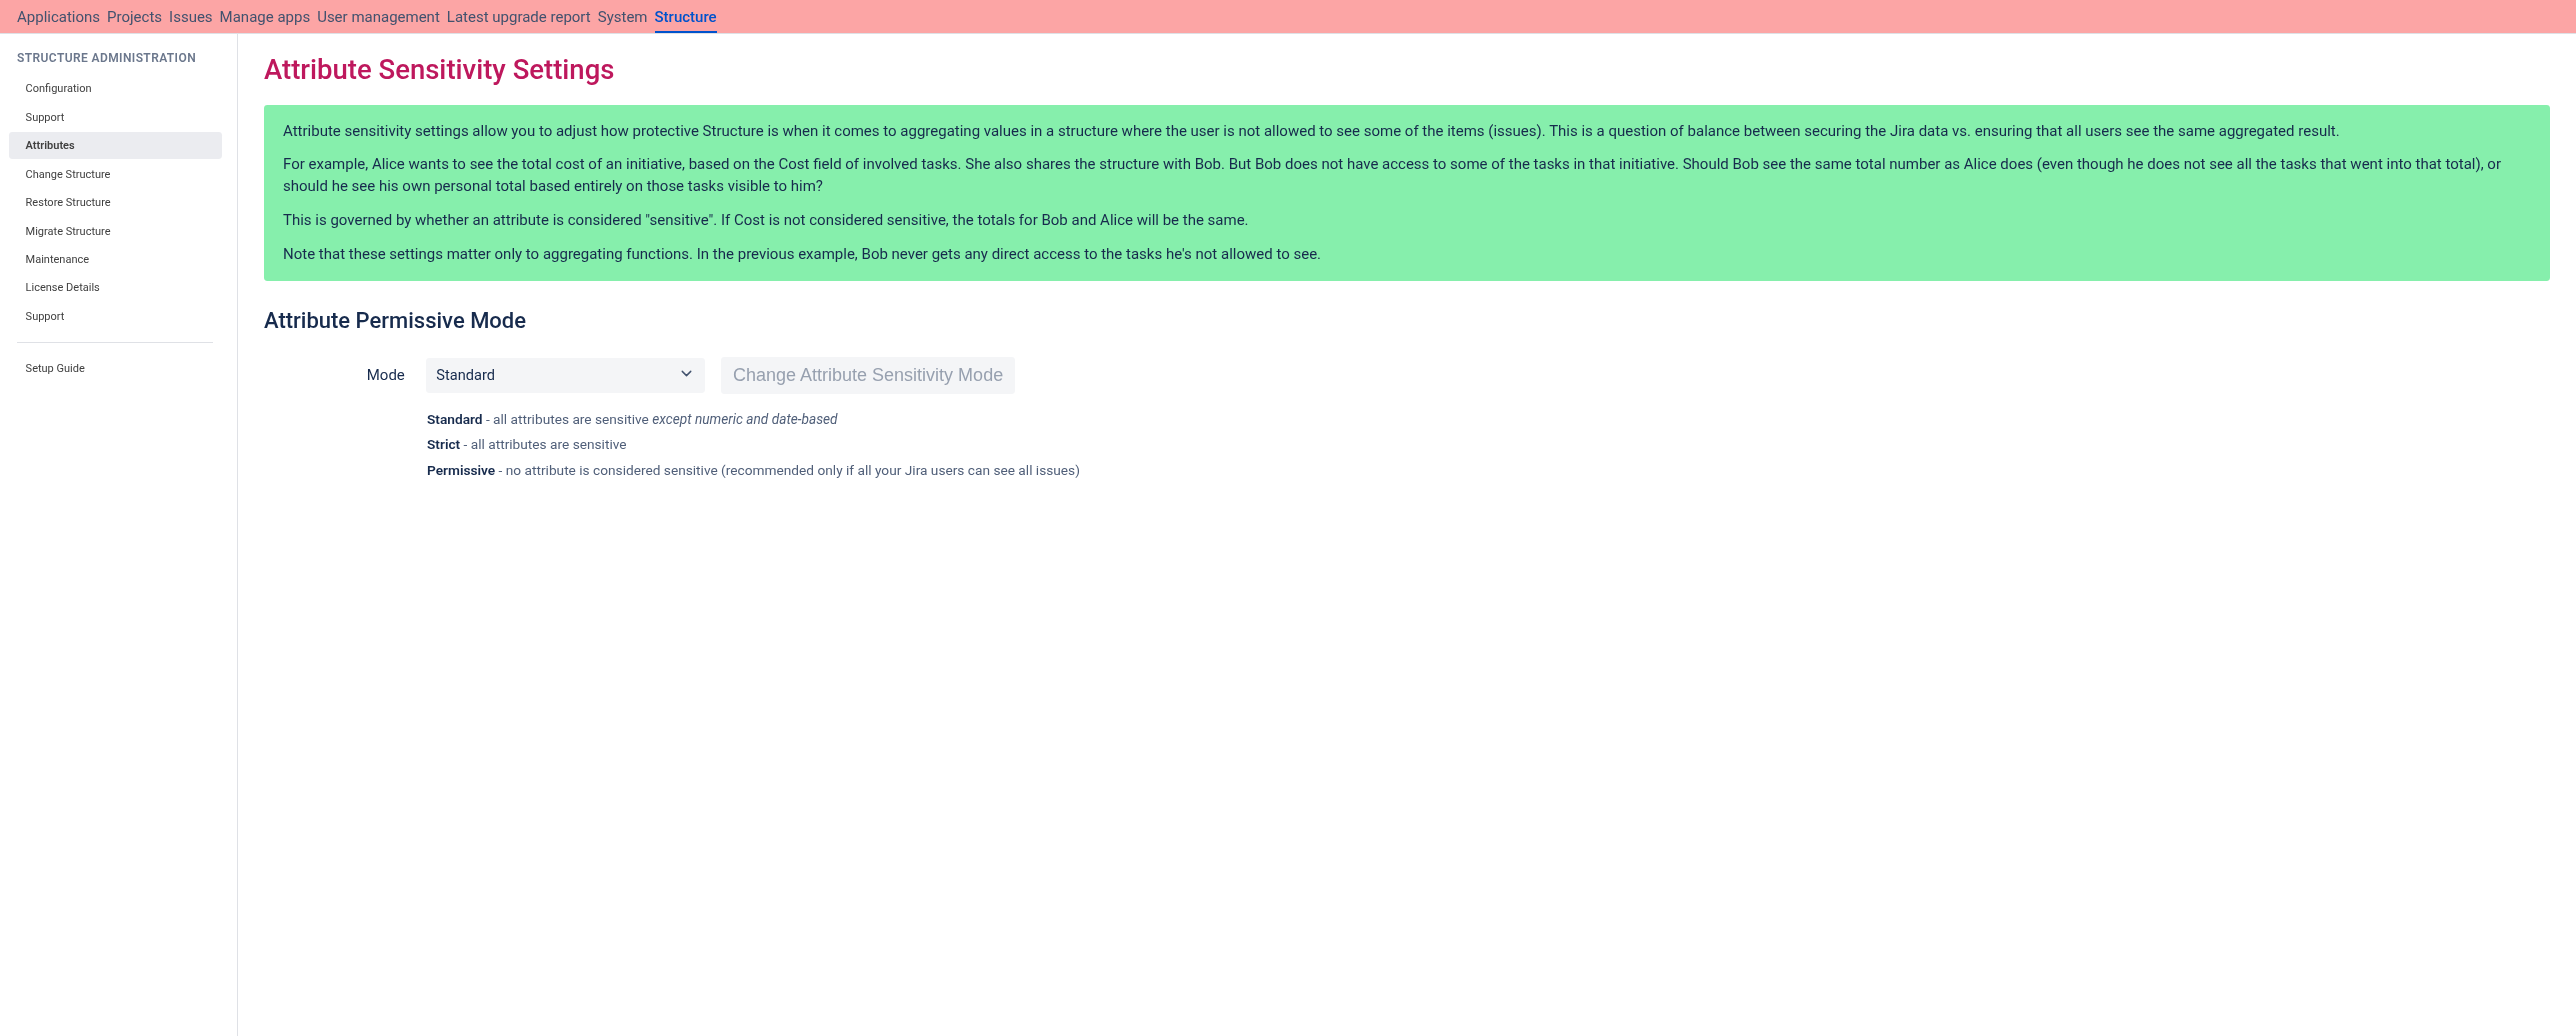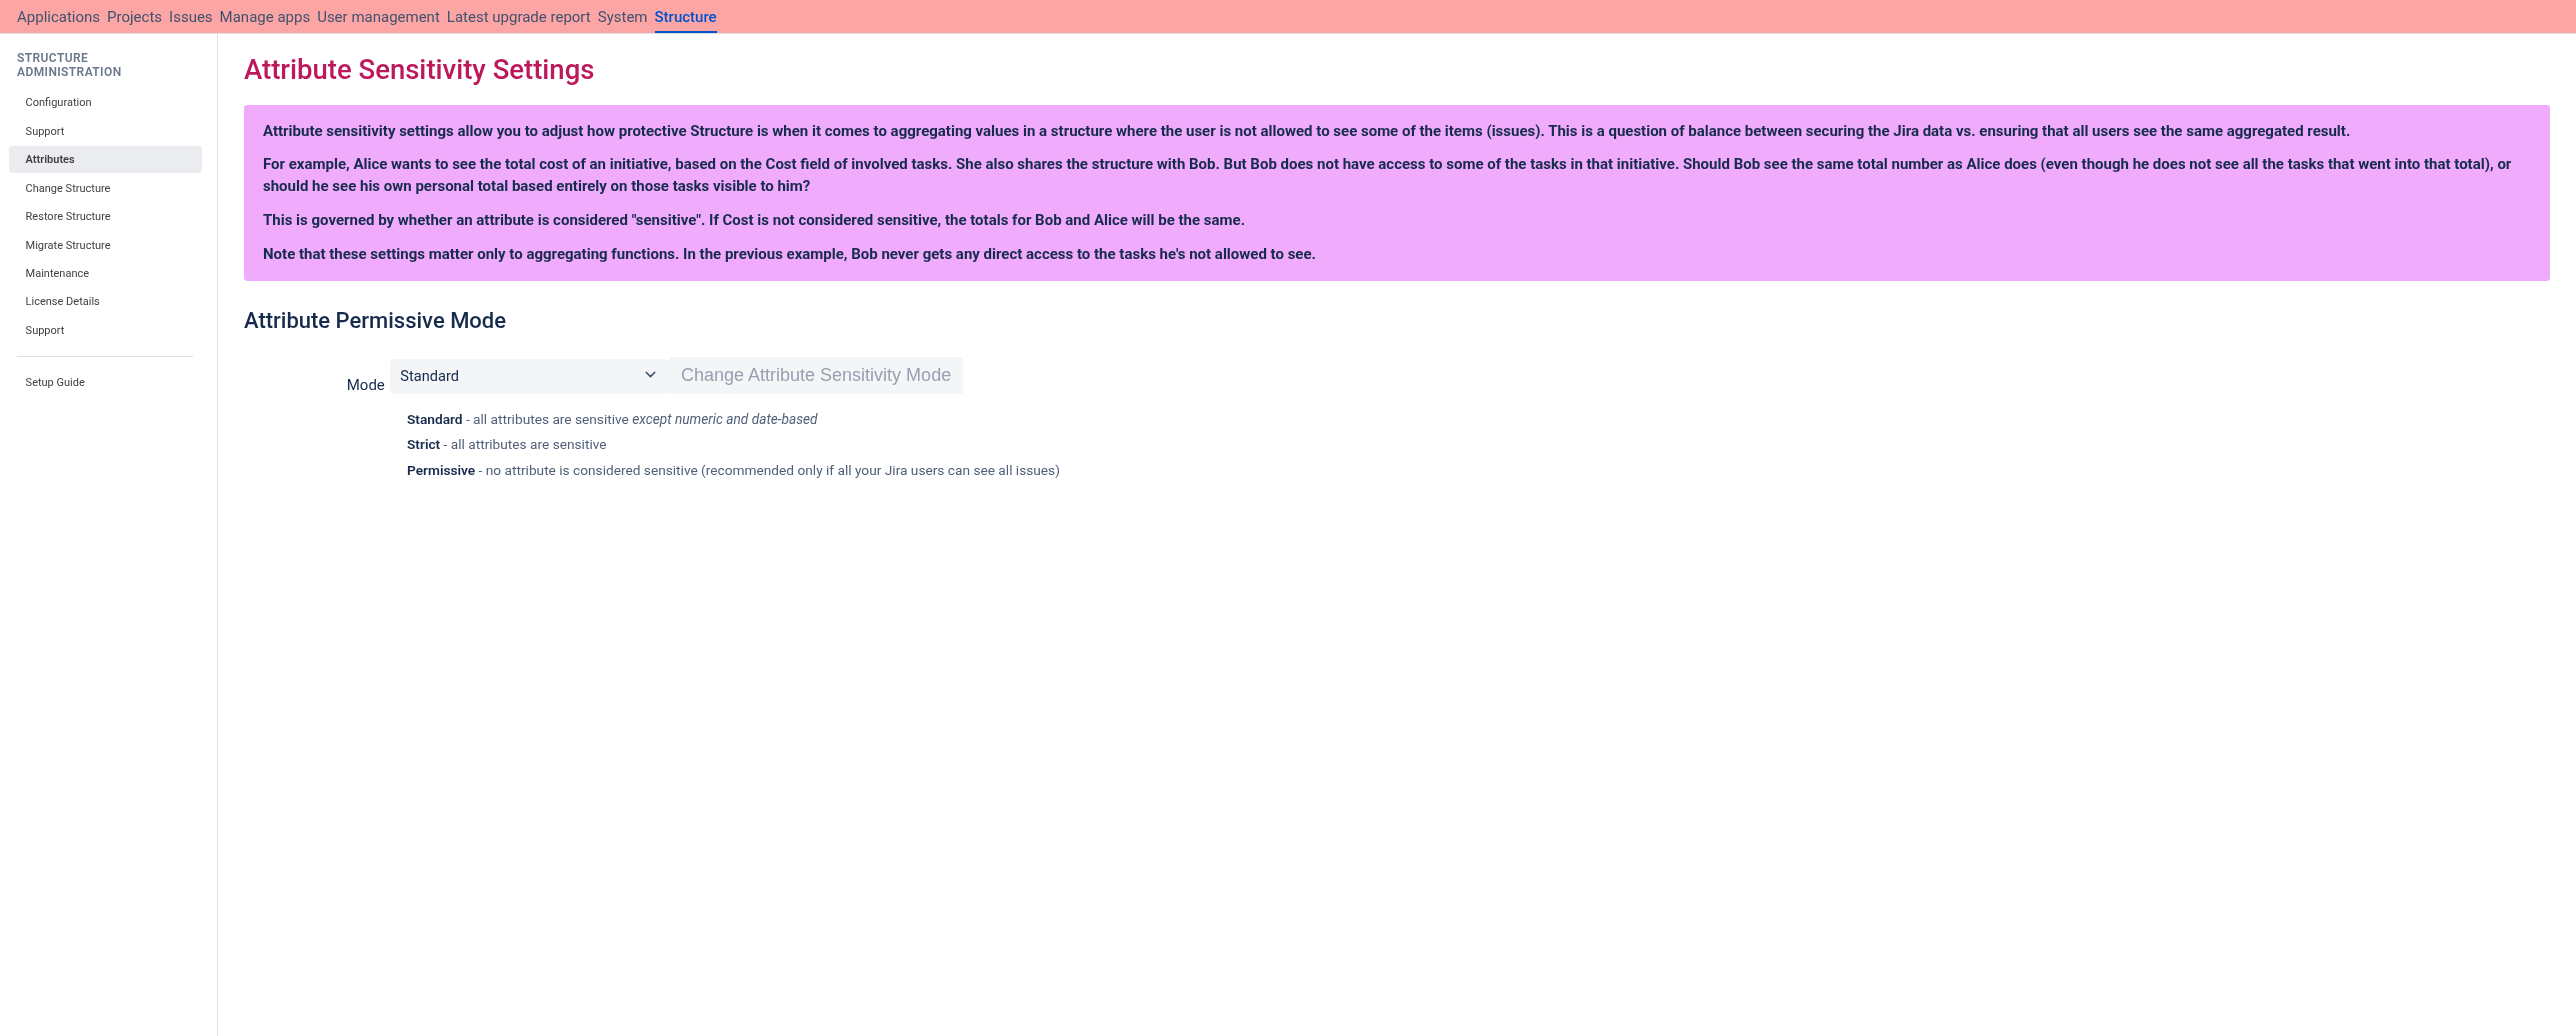--- a/index.html
+++ b/index.html
@@ -39,21 +39,21 @@
       bottom: -0.9px;
       left: 0;
       right: 0;
       height: 2.6px;
       background: #0052cc;
     }
     .layout {
       display: flex;
     }
     .sidebar {
-      width: 218px;
+      width: 238px;
       border-right: 0.9px solid #dfe1e6;
       padding: 17px 6.9px 17px 0;
       min-height: calc(100vh - 34px);
     }
     .sidebar-heading {
       font-size: 12px;
       font-weight: 600;
       color: #6b778c;
       letter-spacing: 0.4px;
       padding: 0 17px 10.3px 17px;
@@ -79,45 +79,44 @@
       flex: 1;
       padding: 19px 26px;
     }
     .page-title {
       font-size: 27.5px;
       font-weight: 500;
       color: #be185d;
       margin-bottom: 19px;
     }
     .info-box {
-      background: #f0abfc;
+      background: #86efac;
       border-radius: 3.4px;
       padding: 15.5px 19px;
       margin-bottom: 27.5px;
-      font-weight: bold;
     }
     .info-box p {
       font-size: 15px;
       line-height: 1.45;
       color: #172b4d;
       margin-bottom: 12px;
     }
     .info-box p:last-child {
       margin-bottom: 0;
     }
     .section-title {
       font-size: 22px;
       font-weight: 500;
       color: #172b4d;
       margin-bottom: 24px;
     }
     .form-row {
       display: flex;
-      align-items: flex-end;
-      gap: 0;
+      align-items: center;
+      gap: 16px;
       margin-bottom: 15.5px;
     }
     .form-label {
       font-size: 15px;
       color: #172b4d;
       min-width: 146px;
       text-align: right;
       padding-right: 5.2px;
     }
     .select-box {

